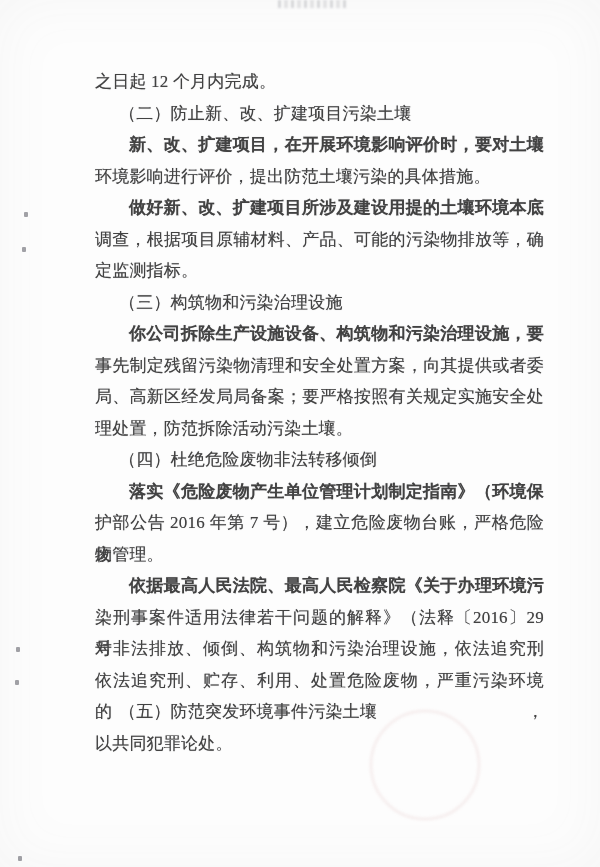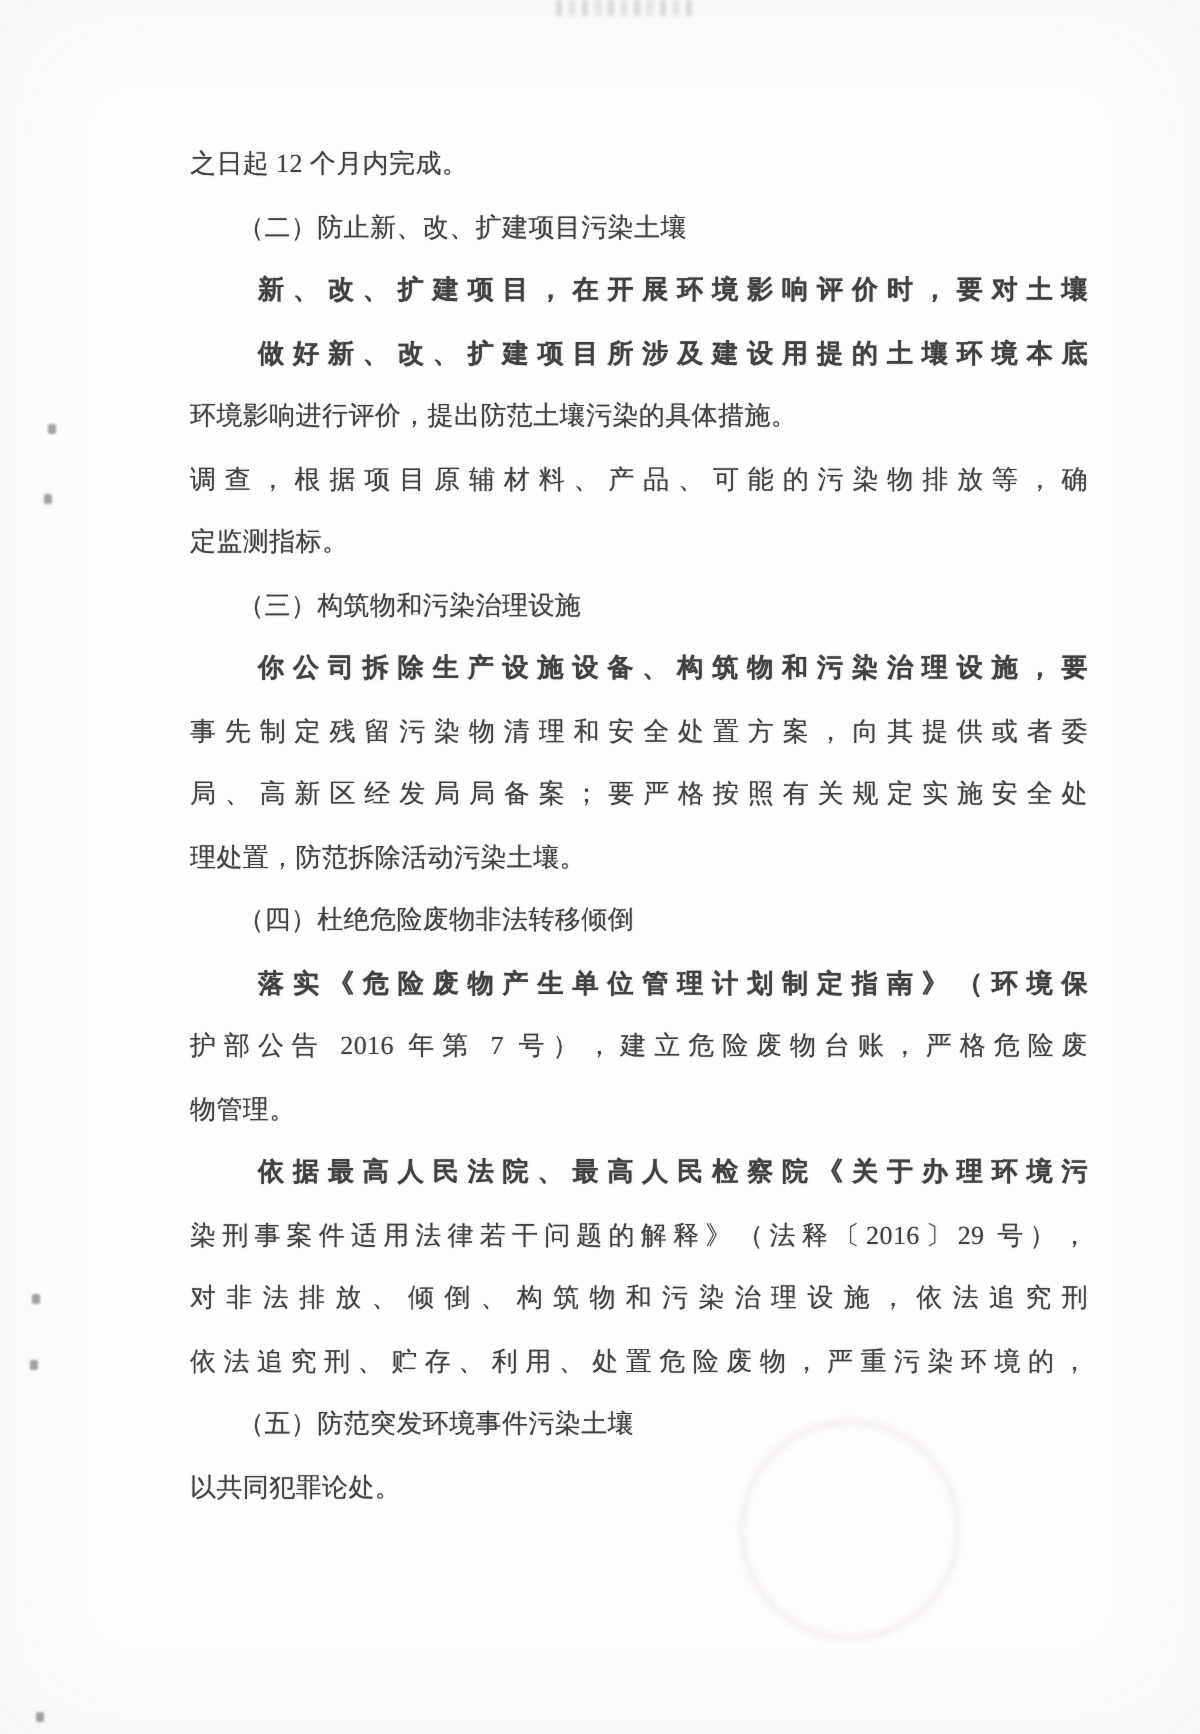--- a/index.html
+++ b/index.html
@@ -29,21 +29,21 @@
     opacity: 0.8;
   }
   .textblock {
     position: absolute;
     left: 95px; top: 66px;
     width: 449px;
   }
   .doc-line {
     height: 31.5px;
     line-height: 31.5px;
-    font-size: 13px;
+    font-size: 17px;
     letter-spacing: 0.2px;
     color: #424242;
     white-space: nowrap;
     text-shadow: 0 0 0.7px rgba(70,70,75,0.55);
   }
   .doc-line.justify {
     white-space: normal;
     text-align: justify;
     text-align-last: justify;
   }
@@ -66,22 +66,22 @@
 </style>
 </head>
 <body>
 
 <div class="page">
   <div class="bleed-top"></div>
   <div class="textblock" id="textblock">
       <div class="doc-line">之日起 12 个月内完成。</div>
       <div class="doc-line indent-head">（二）防止新、改、扩建项目污染土壤</div>
       <div class="doc-line justify indent-para">新、改、扩建项目，在开展环境影响评价时，要对土壤</div>
+      <div class="doc-line">环境影响进行评价，提出防范土壤污染的具体措施。</div>
       <div class="doc-line justify indent-para">做好新、改、扩建项目所涉及建设用提的土壤环境本底</div>
-      <div class="doc-line">环境影响进行评价，提出防范土壤污染的具体措施。</div>
       <div class="doc-line justify">调查，根据项目原辅材料、产品、可能的污染物排放等，确</div>
       <div class="doc-line">定监测指标。</div>
       <div class="doc-line indent-head">（三）构筑物和污染治理设施</div>
       <div class="doc-line justify indent-para">你公司拆除生产设施设备、构筑物和污染治理设施，要</div>
       <div class="doc-line justify">事先制定残留污染物清理和安全处置方案，向其提供或者委</div>
       <div class="doc-line justify">局、高新区经发局局备案；要严格按照有关规定实施安全处</div>
       <div class="doc-line">理处置，防范拆除活动污染土壤。</div>
       <div class="doc-line indent-head">（四）杜绝危险废物非法转移倾倒</div>
       <div class="doc-line justify indent-para">落实《危险废物产生单位管理计划制定指南》（环境保</div>
       <div class="doc-line justify">护部公告 2016 年第 7 号），建立危险废物台账，严格危险废</div>

